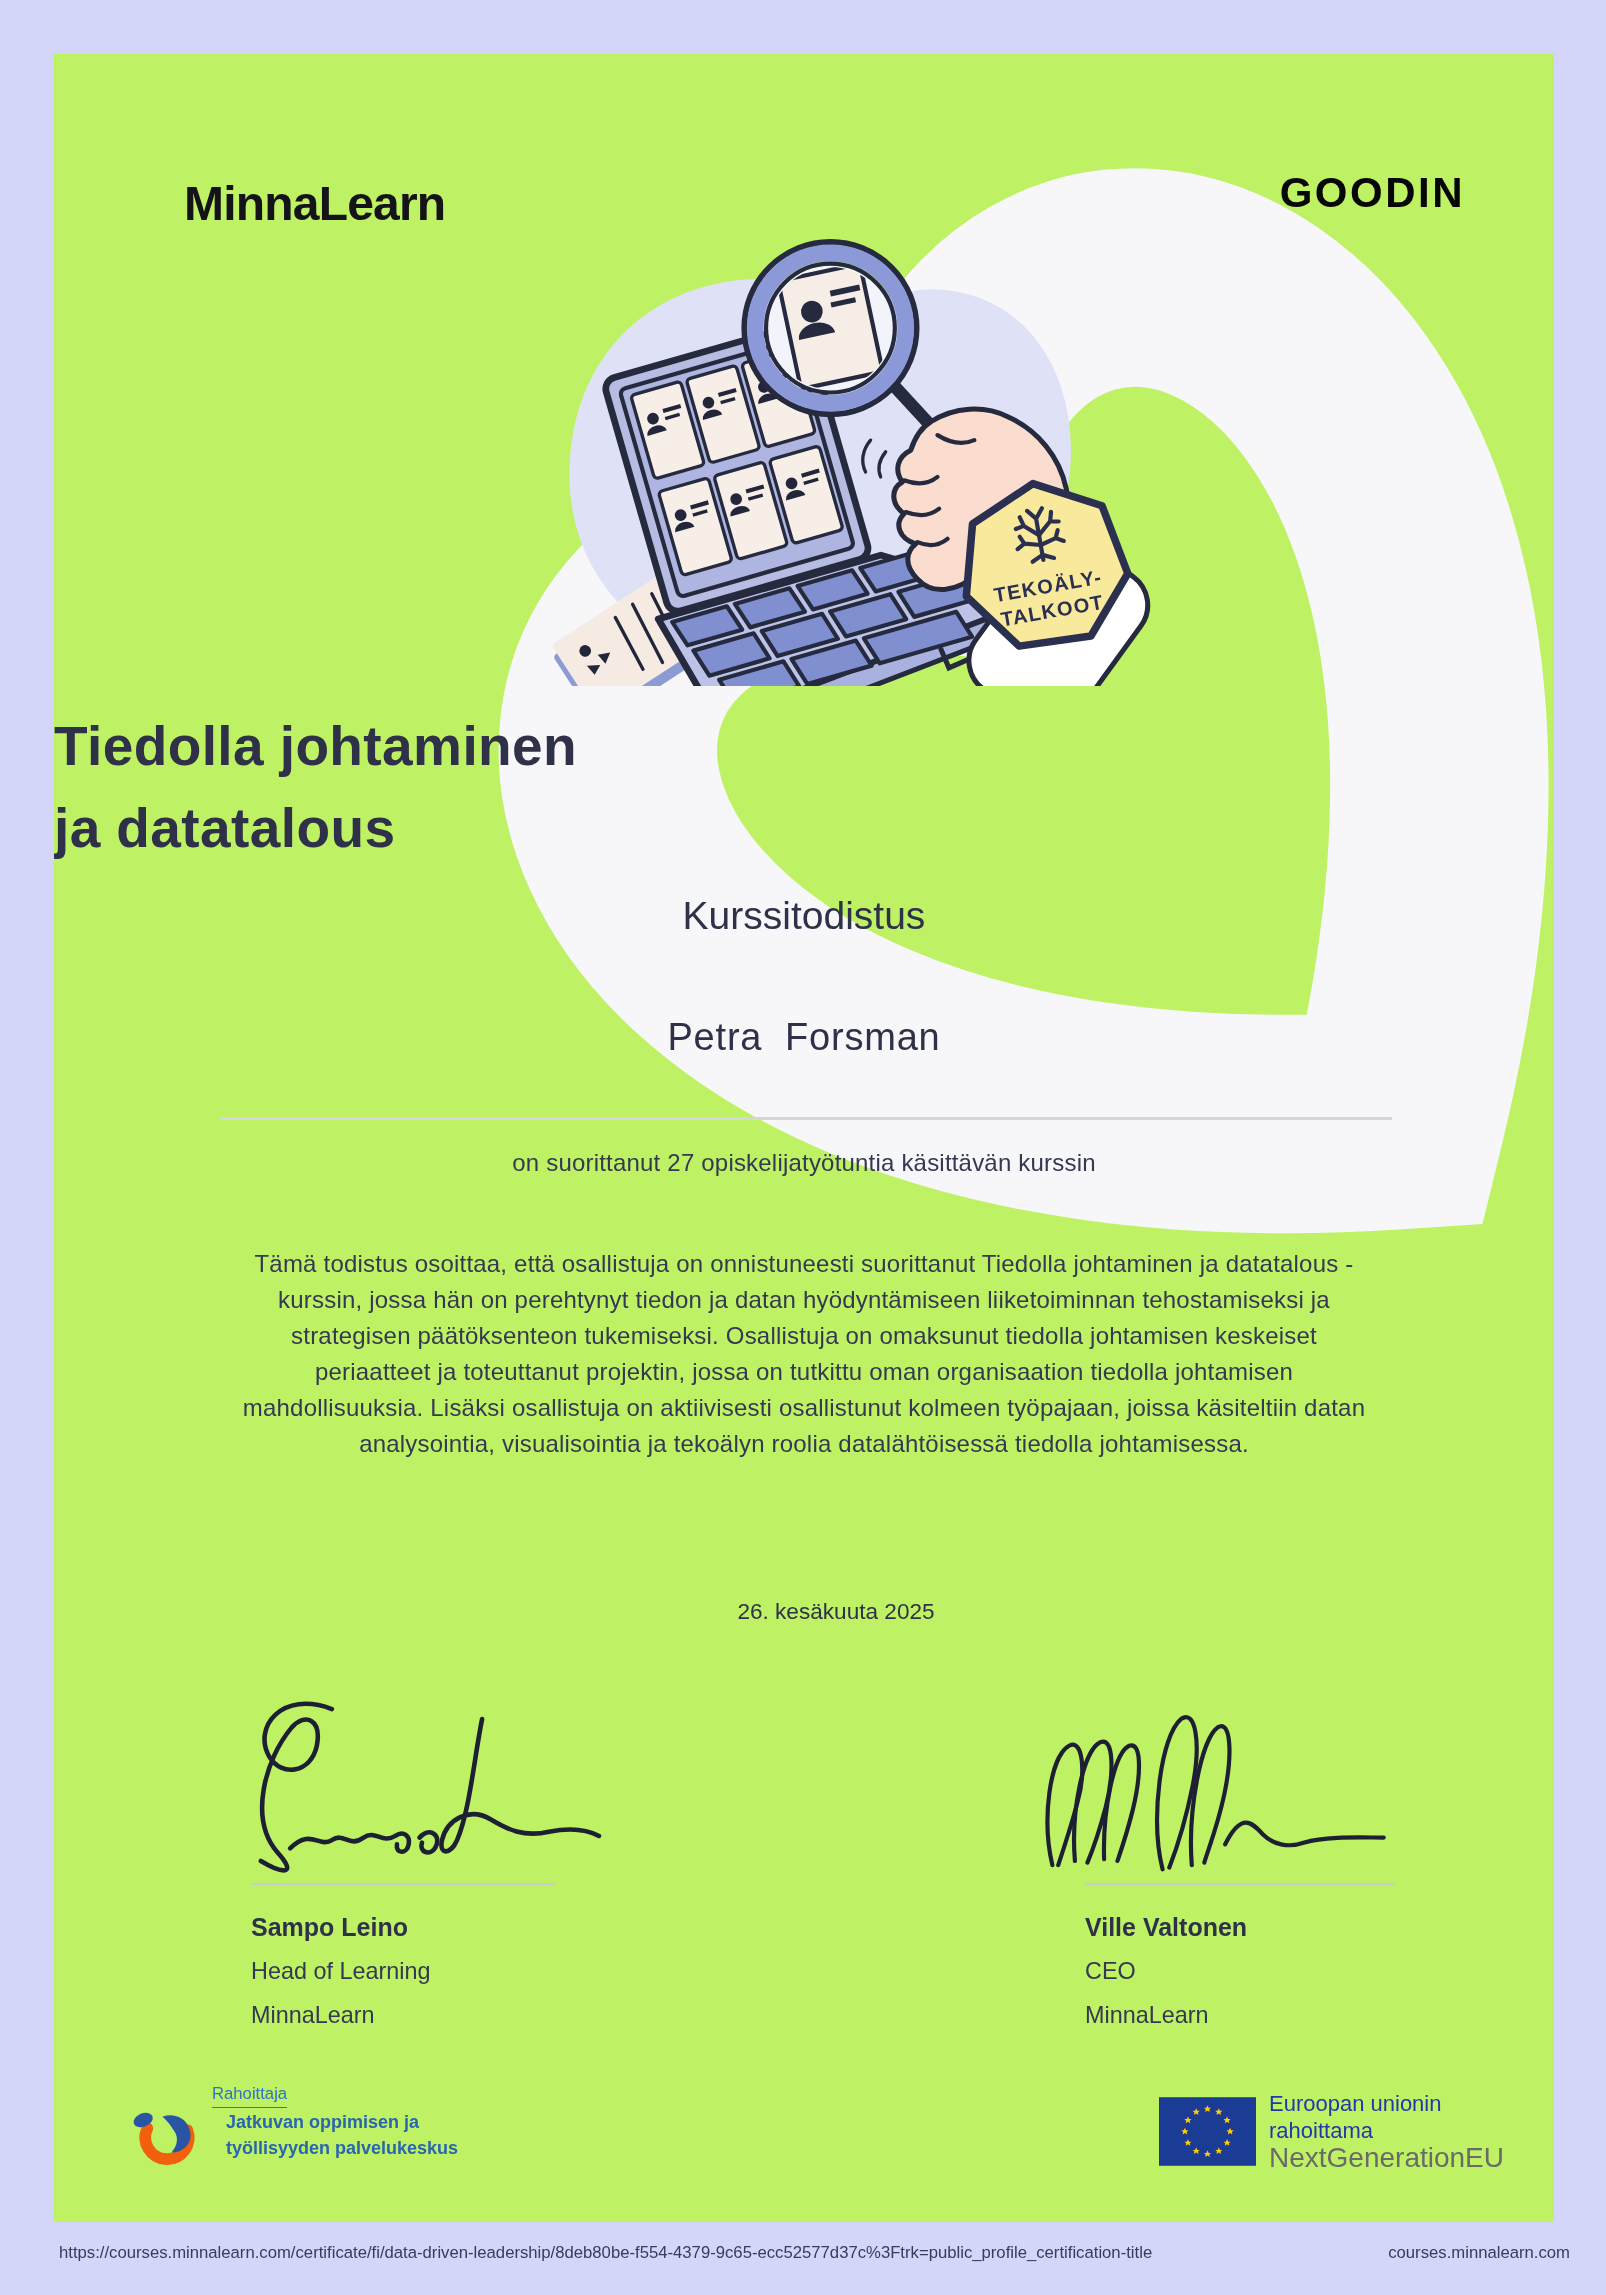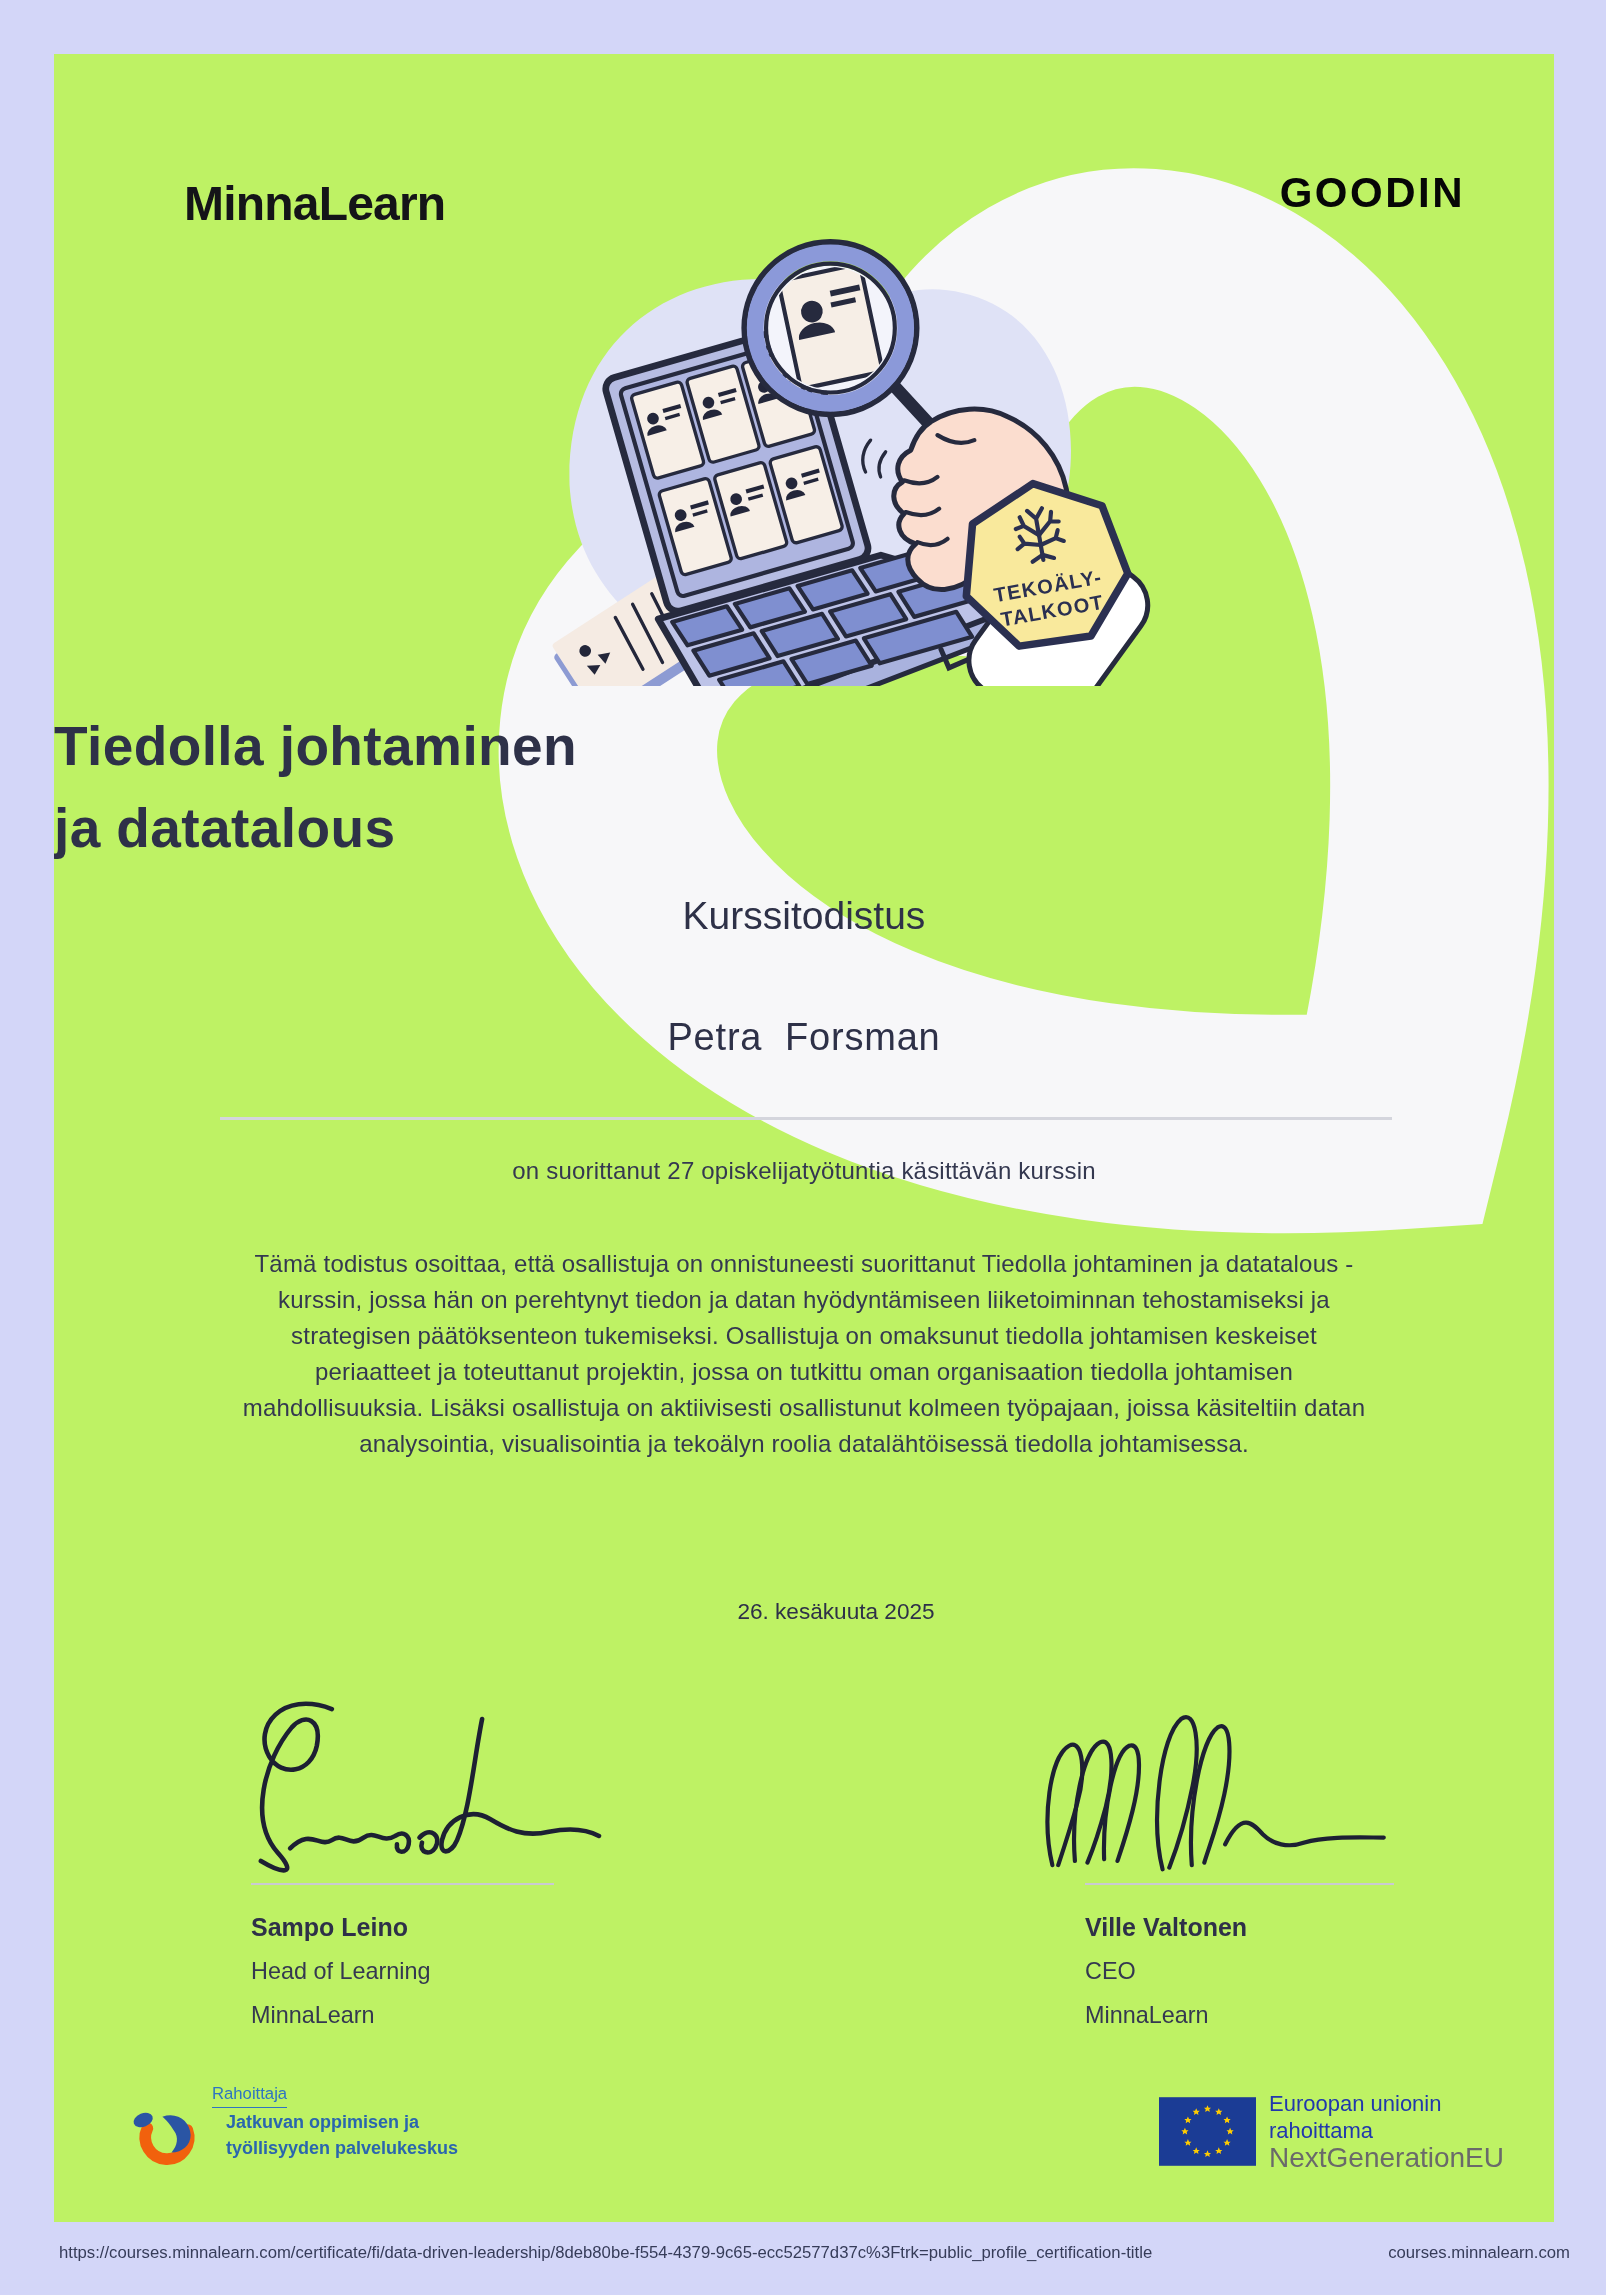--- a/index.html
+++ b/index.html
@@ -40,21 +40,21 @@
   .recipient {
     left:0; top:962px; width:100%; text-align:center;
     font-size:38px; font-weight:400; color:#2e3148; white-space:pre;
     letter-spacing:0.8px;
   }
   .divider {
     left:166px; top:1063px; width:1172px; height:2.5px; background:#d4d5dd;
   }
   .summary {
     left:0; top:1095px; width:100%; text-align:center;
-    font-size:24px; color:#343850; letter-spacing:0.2px;margin-top:8px;
+    font-size:24px; color:#343850; letter-spacing:0.2px;
   }
   .description {
     left:50%; transform:translateX(-50%); top:1192px; width:1135px;
     text-align:center; font-size:24px; line-height:36px; color:#343850;
     letter-spacing:0.2px;
   }
   .date {
     left:0; top:1545px; width:100%; text-align:center;
     font-size:22.6px; color:#2e3148;margin-left:32px;
   }

